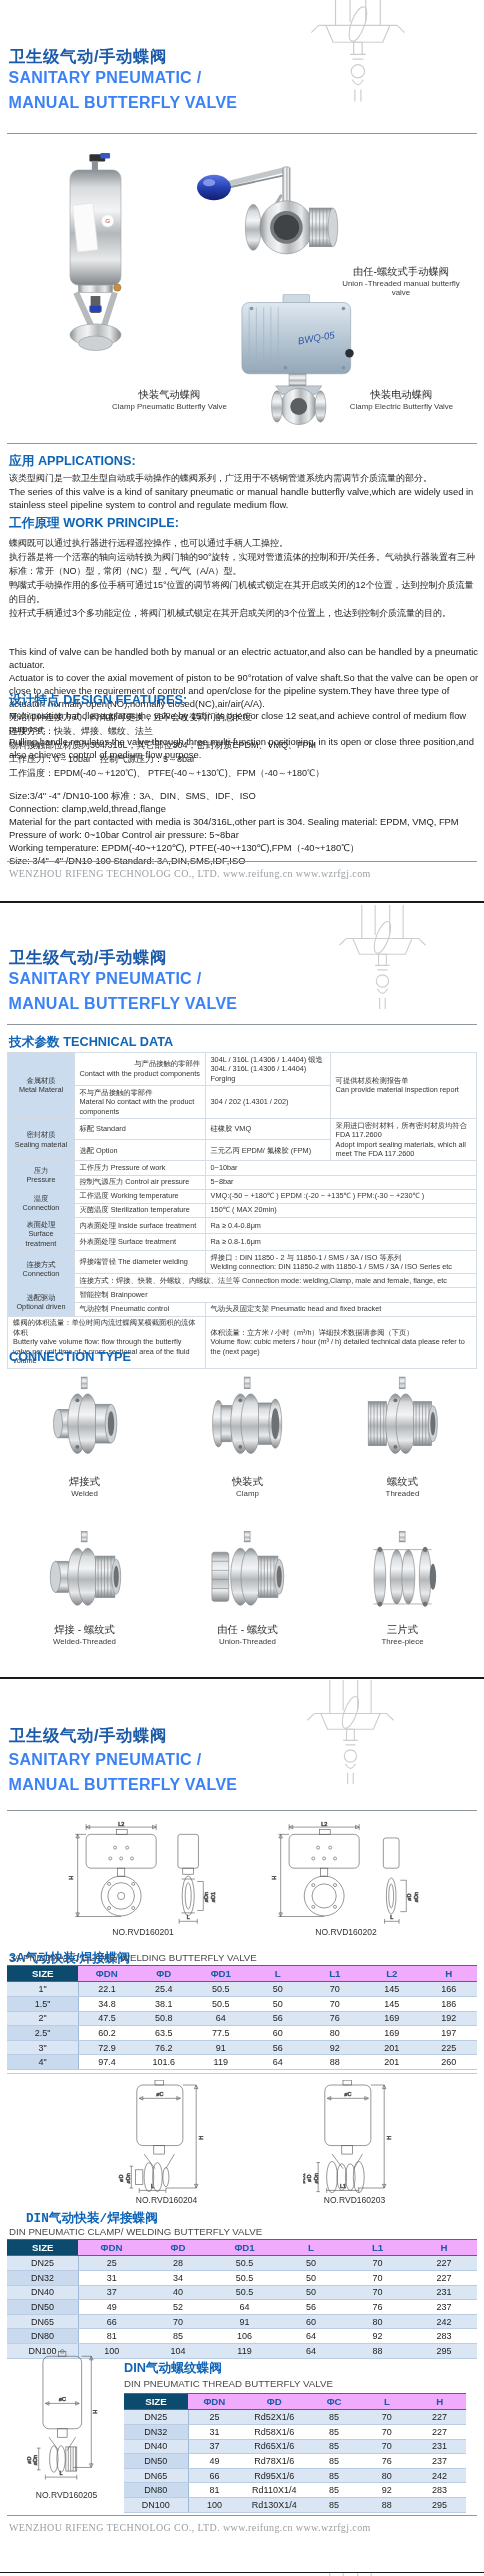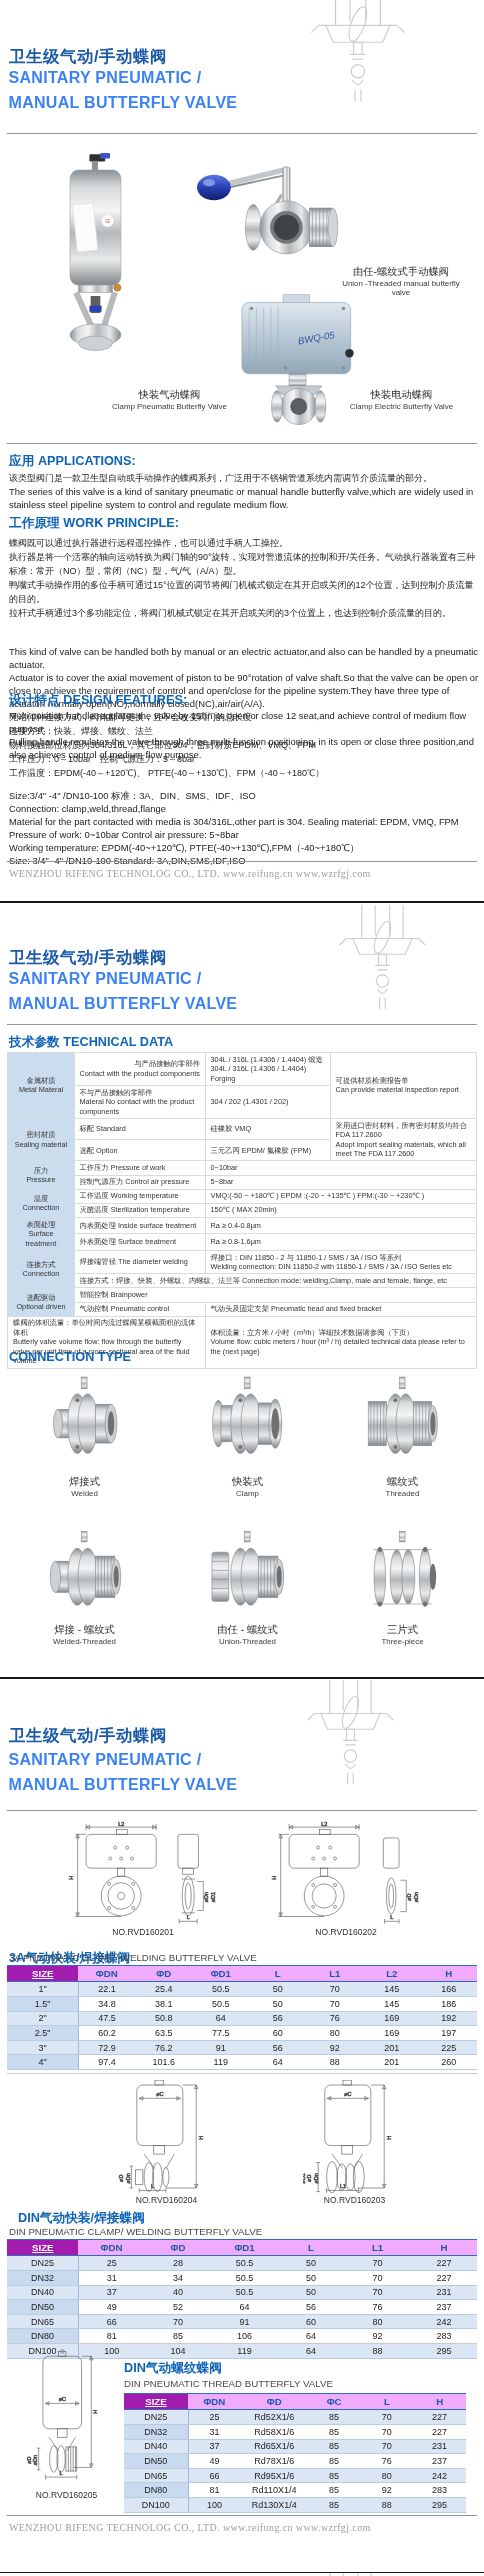--- a/index.html
+++ b/index.html
@@ -27,21 +27,21 @@
   .tbl-head-en{font-size:9.7px;color:#4a4a4a;}
 
   table{border-collapse:collapse;}
   .tech{width:470px;font-size:7.3px;color:#333;border-top:1.2px solid #2f6db8;border-bottom:1.2px solid #2f6db8;}
   .tech td{border:0.6px solid #d5dce3;padding:1.8px 4.8px;background:#fff;vertical-align:middle;line-height:1.3;}
   .tech td.grp{background:#cbdcee;text-align:center;}
   .tech span{display:block;}
 
   .dims{width:470px;text-align:center;font-size:9px;color:#1d1d1d;border-top:1.2px solid #2f6db8;border-bottom:1.2px solid #2f6db8;table-layout:fixed;}
   .dims th{color:#1b5aa8;font-size:9.7px;font-weight:bold;padding:2.4px 0;border-bottom:1.2px solid #2f6db8;background:#f0abfc;}
-  .dims th.size{background:#a21caf;color:#fff;text-decoration:underline;}
+  .dims th.size{background:#0c4a6e;color:#fff;}
   .dims td{padding:1.8px 0;border-bottom:0.6px solid #b9cce2;}
   .dims tr:nth-child(odd) td{background:#dbe6f4;}
   .dims td:first-child{background:#c9daee;border-right:1.2px solid #9fb9d8;}
   .dims.narrow{width:342px;}
 
   .draw text{font-size:9px;fill:#333;font-family:"Liberation Sans",sans-serif;}
   .draw{stroke:#555;}
 </style>
 </head>
 <body>
@@ -679,21 +679,21 @@
       <path d="M22 136 h6 M22 184 h6 M25 136 V184" stroke="#555"></path>
       <text x="4" y="162" transform="rotate(-90 4 162)" text-anchor="middle">øD1</text>
       <text x="14" y="162" transform="rotate(-90 14 162)" text-anchor="middle">øD</text>
       <text x="24" y="162" transform="rotate(-90 24 162)" text-anchor="middle">øDn</text>
       <path d="M39 182 H92 M39 178 v8 M92 178 v8" stroke="#555"></path>
       <text x="66" y="178" text-anchor="middle">L1</text>
     </svg>
     <div class="no-label">NO.RVD160203</div>
   </div>
 
-  <div class="abs tbl-head-cn" style="left:18px;top:531px;">DIN气动快装/焊接蝶阀</div>
+  <div class="abs tbl-head-cn" style="left:26px;top:531px;font-family:Liberation Mono, monospace;">DIN气动快装/焊接蝶阀</div>
   <div class="abs tbl-head-en" style="left:9px;top:547px;">DIN PNEUMATIC CLAMP/ WELDING BUTTERFLY VALVE</div>
   <table class="dims abs" style="left:7.3px;top:560px;">
     <colgroup>
         <col style="width:71px">
         <col>
         <col>
         <col>
         <col>
         <col>
         <col>

